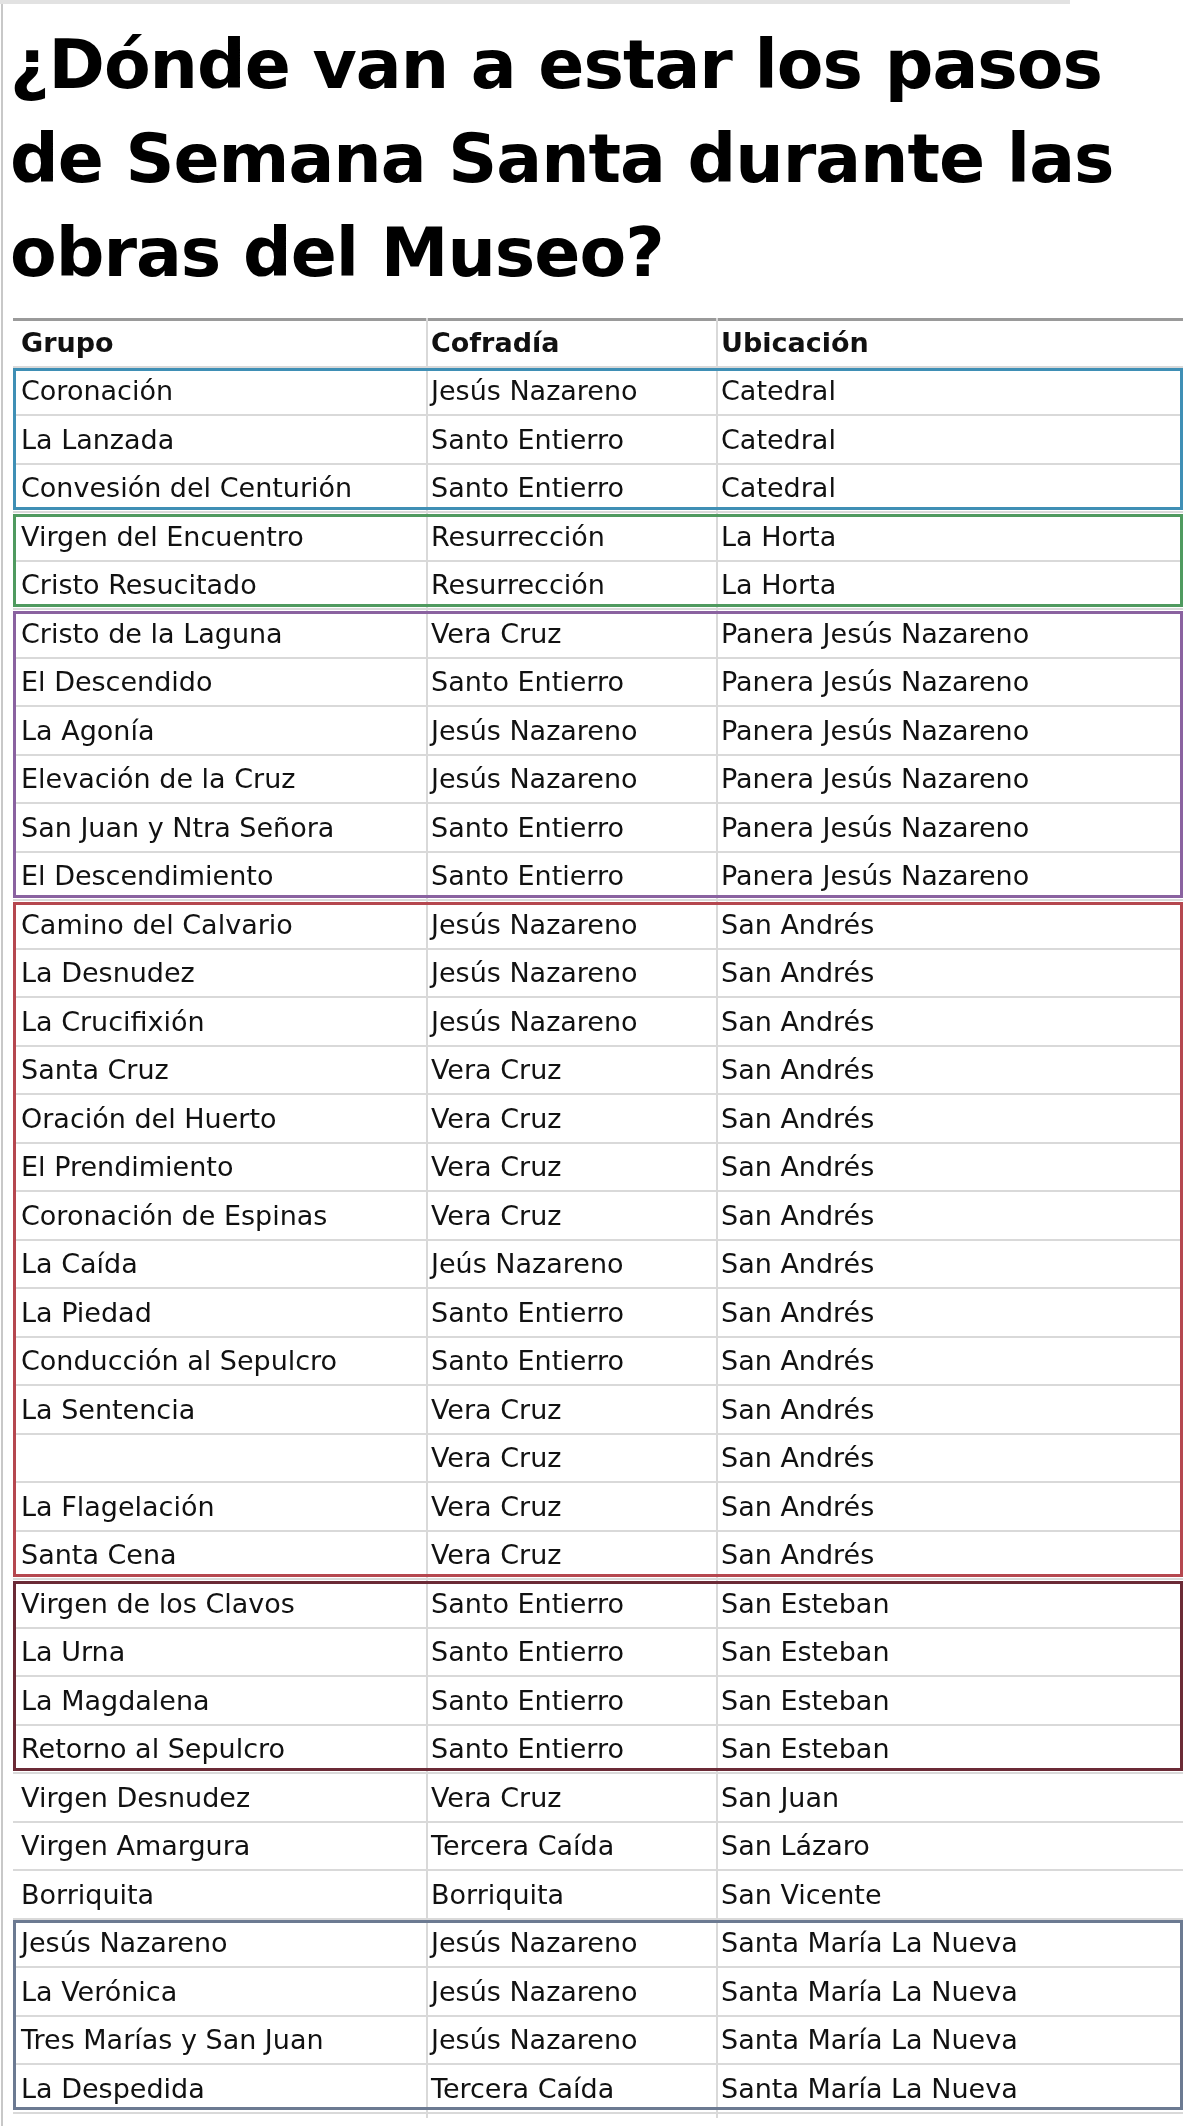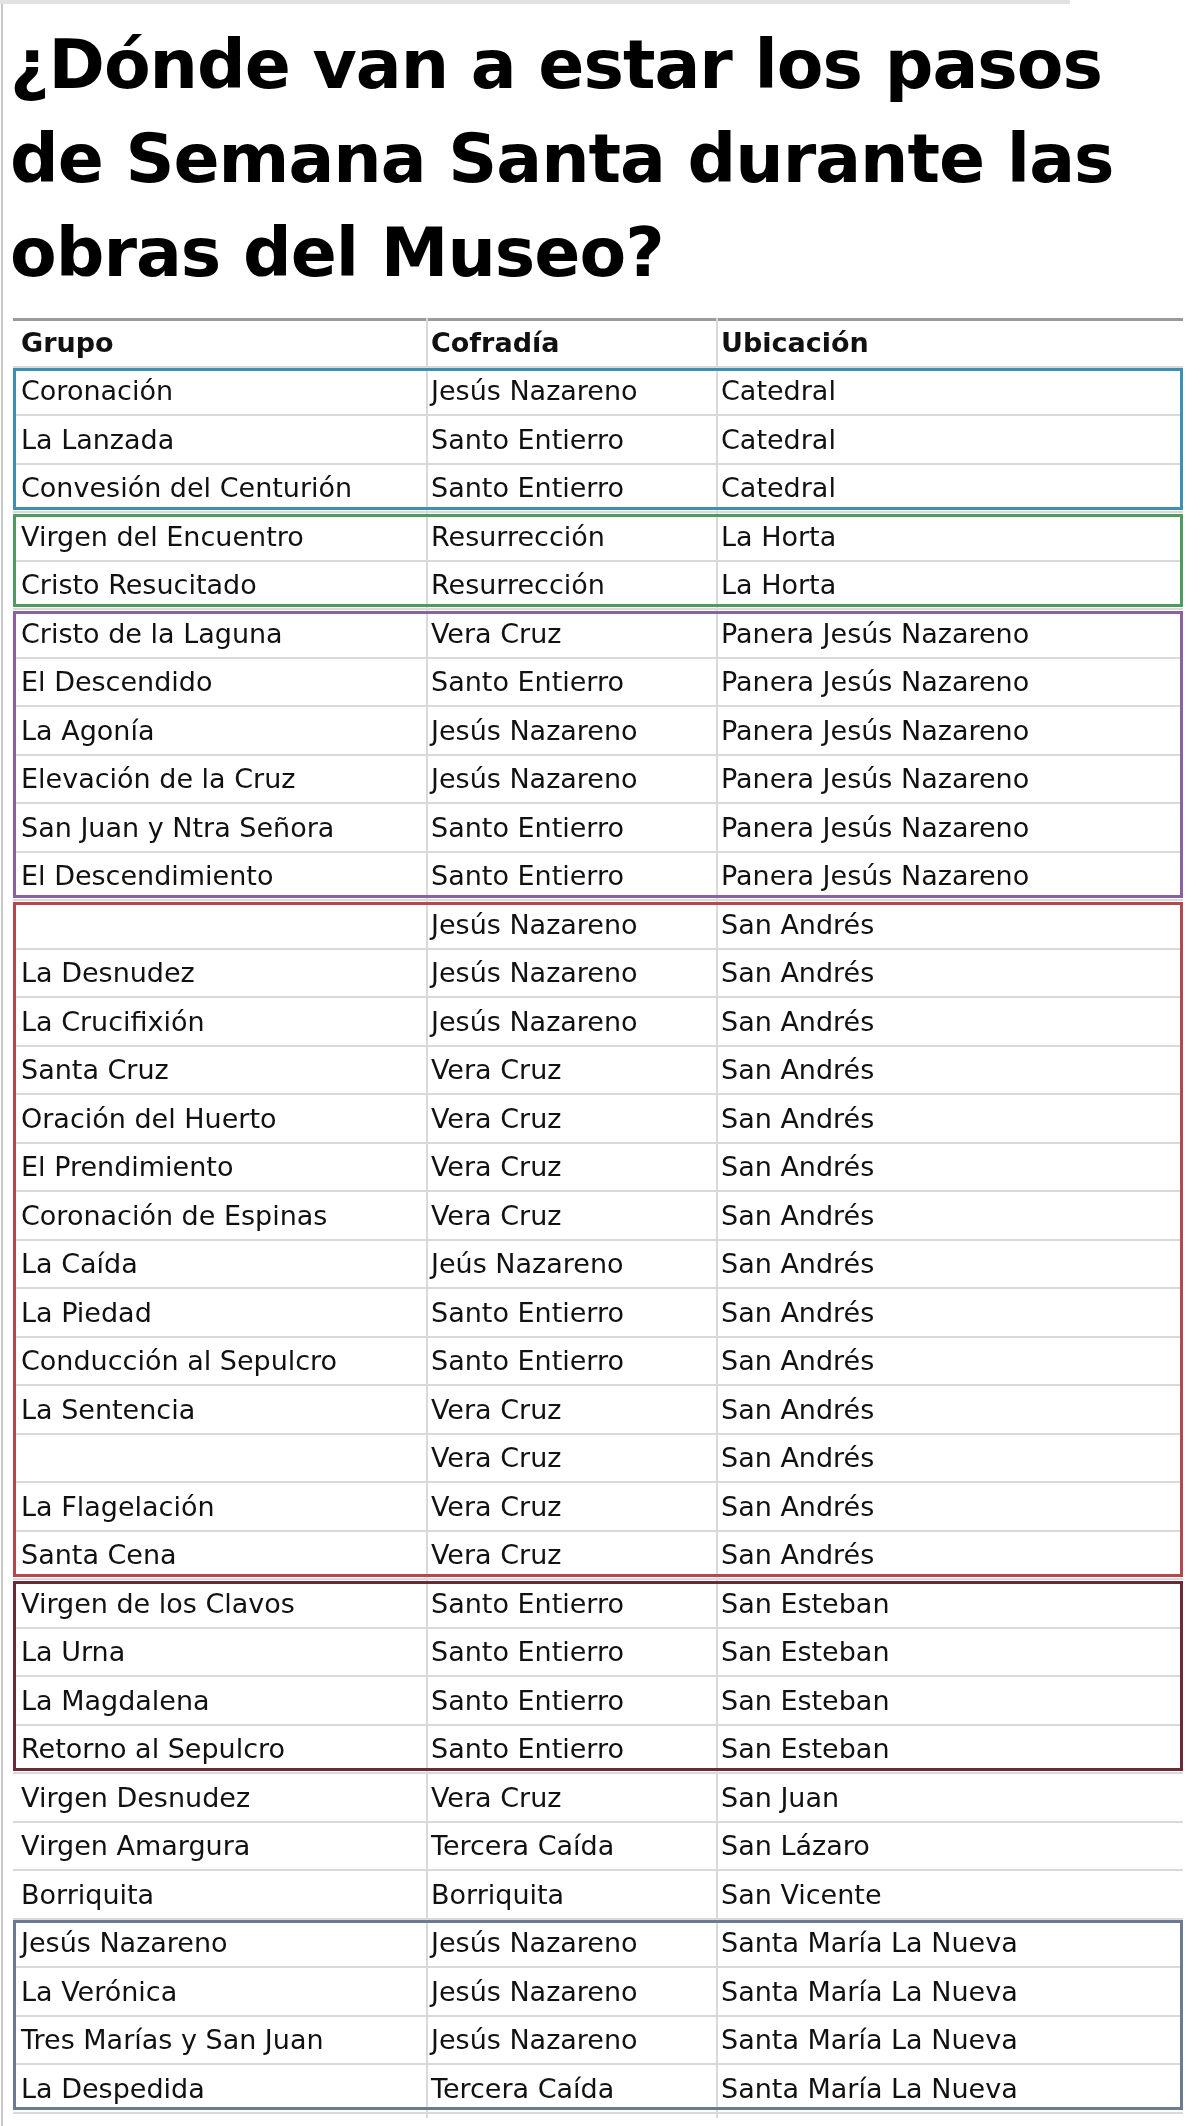--- a/index.html
+++ b/index.html
@@ -84,20 +84,21 @@
       <span class="cell c1">San Juan y Ntra Señora</span>
       <span class="cell c2">Santo Entierro</span>
       <span class="cell c3">Panera Jesús Nazareno</span>
     </div>
     <div class="row" style="top: 853px;">
       <span class="cell c1">El Descendimiento</span>
       <span class="cell c2">Santo Entierro</span>
       <span class="cell c3">Panera Jesús Nazareno</span>
     </div>
     <div class="row" style="top: 901.5px;">
+      <span class="cell c1">Camino del Calvario</span>
       <span class="cell c2">Jesús Nazareno</span>
       <span class="cell c3">San Andrés</span>
     </div>
     <div class="row" style="top: 950px;">
       <span class="cell c1">La Desnudez</span>
       <span class="cell c2">Jesús Nazareno</span>
       <span class="cell c3">San Andrés</span>
     </div>
     <div class="row" style="top: 998.5px;">
       <span class="cell c1">La Crucifixión</span>

